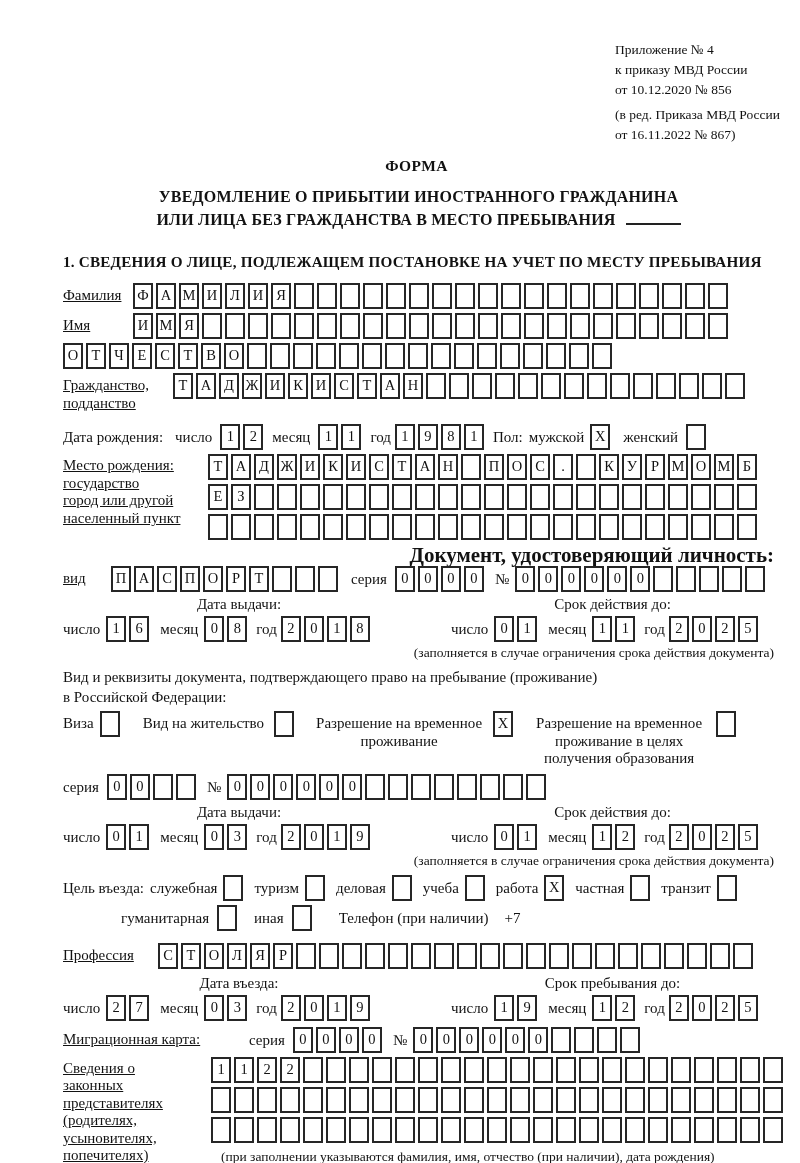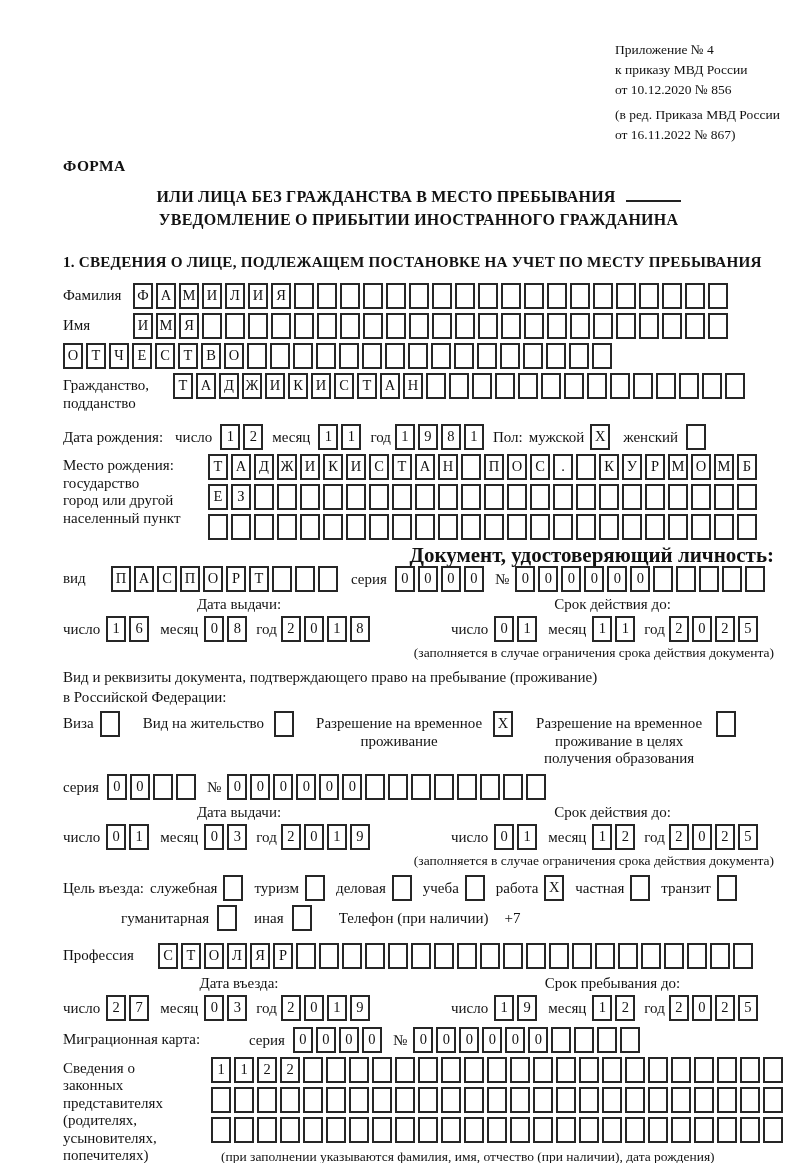--- a/index.html
+++ b/index.html
@@ -1,29 +1,29 @@
 <!DOCTYPE html>
 <html><head>
 <meta charset="utf-8">
 <style>
   html,body{margin:0;padding:0;background:#ffffff;}
   body{width:800px;height:1163px;font-family:"Liberation Serif","DejaVu Serif",serif;color:#121212;font-size:15px;}
   .page{box-sizing:border-box;width:800px;height:1163px;padding:40px 26px 14px 63px;overflow:hidden;background:#fff;}
 
   .top-note{margin-left:552px;font-size:13.5px;line-height:1.48;white-space:nowrap;}
   .top-note .gap{margin-top:5px;}
-  .forma{text-align:left;font-weight:bold;font-size:15.5px;margin-top:12px;padding-right:4px;letter-spacing:.4px;}
+  .forma{text-align:center;font-weight:bold;font-size:15.5px;margin-top:12px;padding-right:4px;letter-spacing:.4px;}
   .title{text-align:center;font-weight:bold;font-size:16px;line-height:1.45;margin-top:10px;letter-spacing:.2px;}
   .blank{display:inline-block;width:55px;height:13px;border-bottom:2px solid #222;margin-left:10px;}
   .sec1{font-weight:bold;font-size:15.2px;margin-top:22px;letter-spacing:.2px;}
 
   .cell{display:inline-block;box-sizing:border-box;width:20px;height:26px;border:2px solid #262626;margin-right:3px;text-align:center;font-size:14.5px;line-height:21px;vertical-align:top;background:#fff;}
   .boxes{white-space:nowrap;display:inline-block;line-height:26px;font-family:Liberation Serif, serif;}
   .row{display:flex;align-items:flex-start;margin-top:4px;}
-  .lbl{flex:none;line-height:17.5px;padding-top:4px;}
+  .lbl{flex:none;line-height:17.5px;padding-top:4px;text-decoration:underline;}
   .lblstack div{line-height:17.5px;}
   .w{flex:none;line-height:26px;}
 
   .row-surname{margin-top:12px;}
   .row-surname .lbl,.row-name .lbl{width:70px;}
   .row-patr .lblstack{width:120px;}
   .row-cit .lblstack{width:110px;}
   .row-birth{margin-top:12px;}
   .row-bp{margin-top:4px;}
   .row-bp .lblstack{width:145px;padding-top:3px;}
@@ -70,22 +70,22 @@
     <div>Приложение № 4</div>
     <div>к приказу МВД России</div>
     <div>от 10.12.2020 № 856</div>
     <div class="gap">(в ред. Приказа МВД России</div>
     <div>от 16.11.2022 № 867)</div>
   </div>
 
   <div class="forma">ФОРМА</div>
 
   <div class="title">
+    <div>УВЕДОМЛЕНИЕ О ПРИБЫТИИ ИНОСТРАННОГО ГРАЖДАНИНА</div>
     <div><span>ИЛИ ЛИЦА БЕЗ ГРАЖДАНСТВА В МЕСТО ПРЕБЫВАНИЯ</span><span class="blank"></span></div>
-    <div>УВЕДОМЛЕНИЕ О ПРИБЫТИИ ИНОСТРАННОГО ГРАЖДАНИНА</div>
   </div>
 
   <div class="sec1">1. СВЕДЕНИЯ О ЛИЦЕ, ПОДЛЕЖАЩЕМ ПОСТАНОВКЕ НА УЧЕТ ПО МЕСТУ ПРЕБЫВАНИЯ</div>
 
   <div class="row row-surname">
     <span class="lbl">Фамилия</span>
     <span class="boxes"><span class="cell">Ф</span><span class="cell">А</span><span class="cell">М</span><span class="cell">И</span><span class="cell">Л</span><span class="cell">И</span><span class="cell">Я</span><span class="cell"></span><span class="cell"></span><span class="cell"></span><span class="cell"></span><span class="cell"></span><span class="cell"></span><span class="cell"></span><span class="cell"></span><span class="cell"></span><span class="cell"></span><span class="cell"></span><span class="cell"></span><span class="cell"></span><span class="cell"></span><span class="cell"></span><span class="cell"></span><span class="cell"></span><span class="cell"></span><span class="cell"></span></span>
   </div>
 
   <div class="row row-name">

